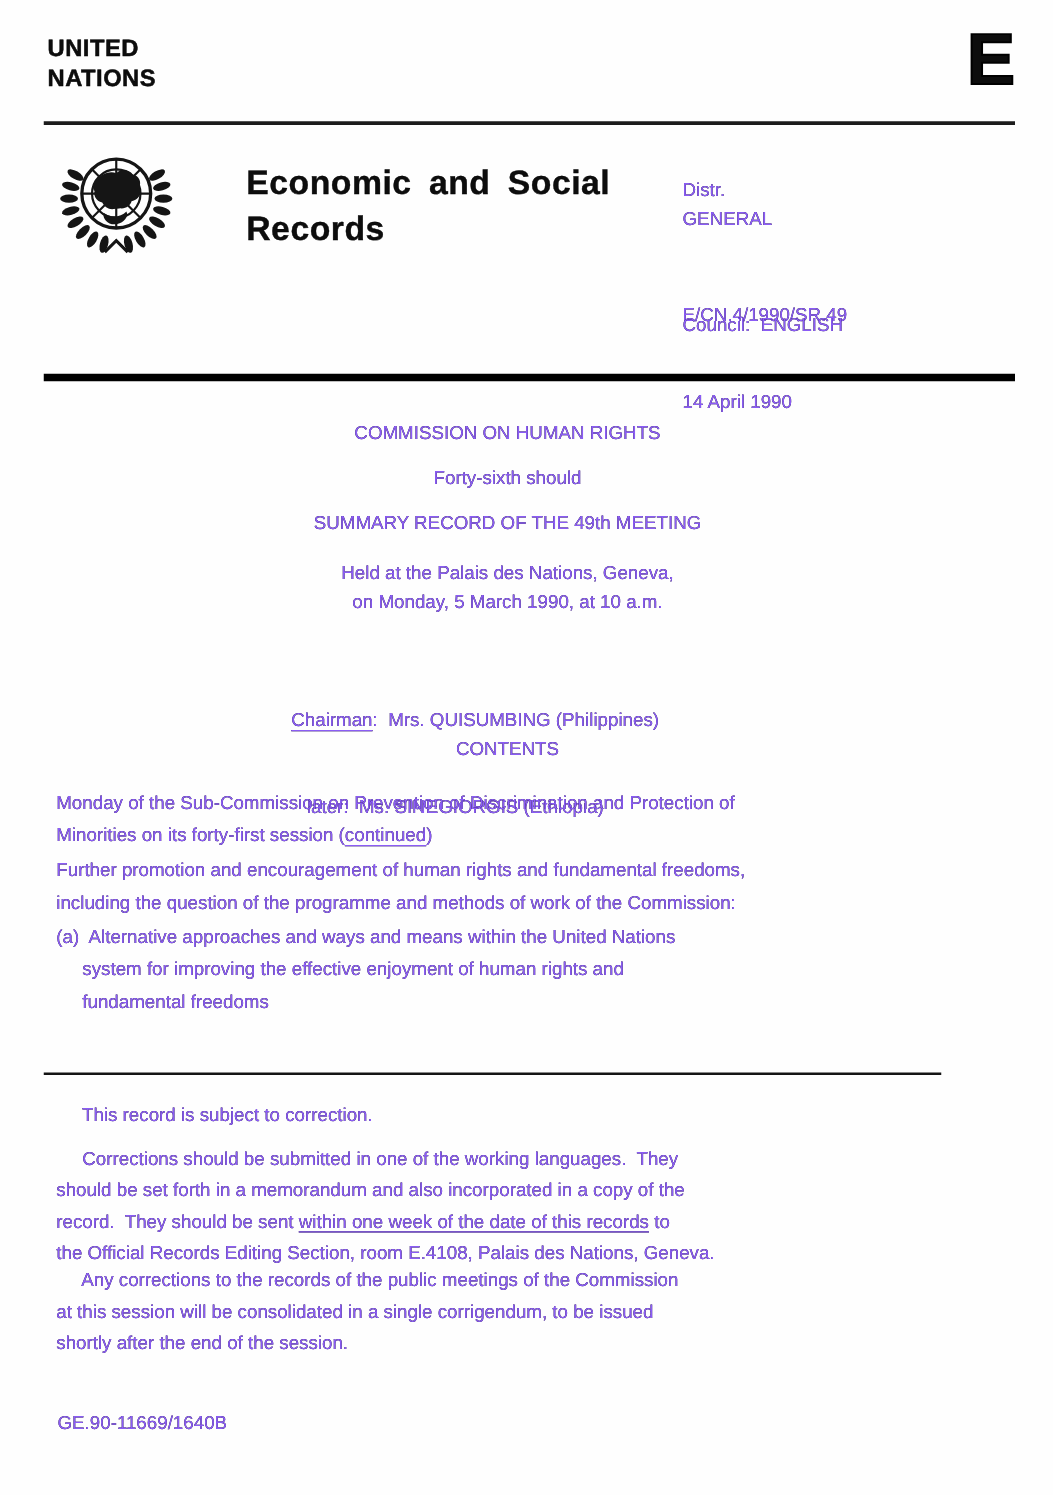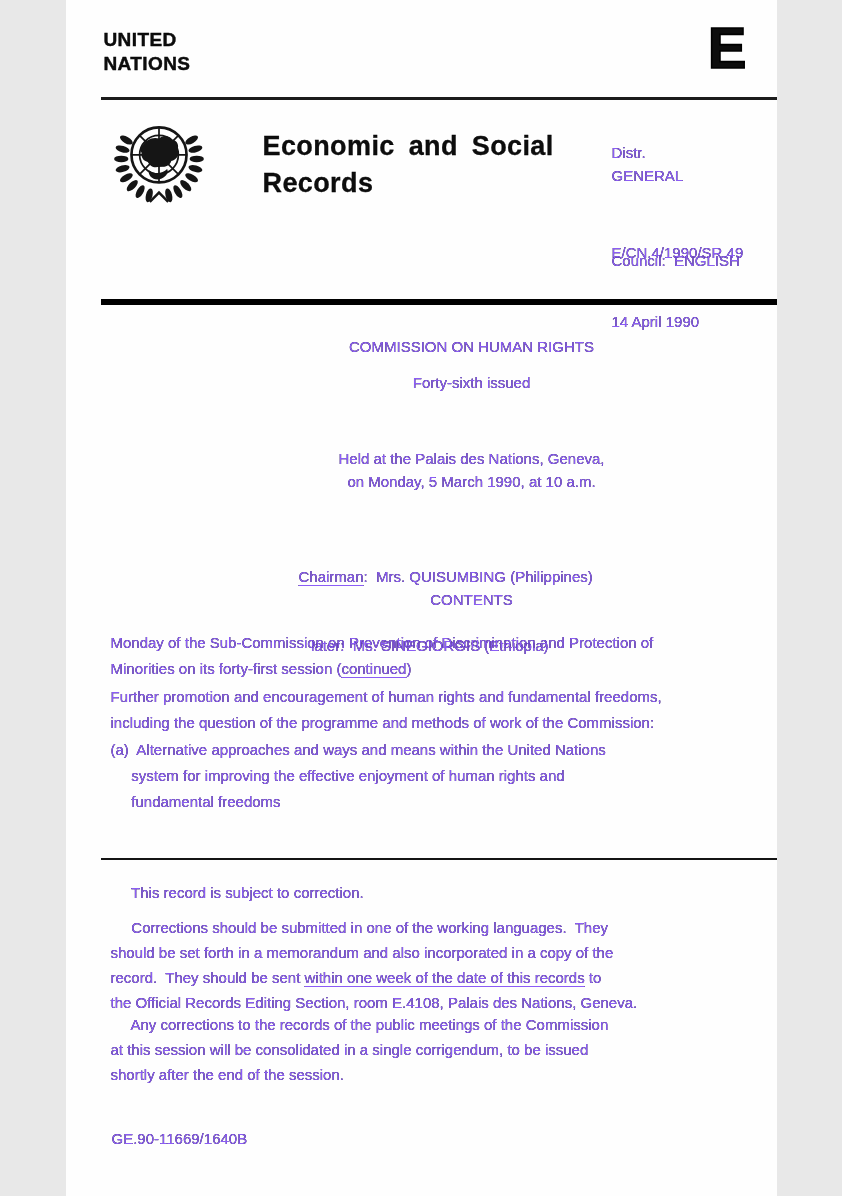--- a/index.html
+++ b/index.html
@@ -1,25 +1,24 @@
 <!DOCTYPE html>
 <html><head>
 <meta charset="utf-8">
 <style>
   html,body{margin:0;padding:0;}
   body{background:#e8e8e8;}
   .page{
     position:relative;
-    width:667px;height:1196px;
+    width:842px;height:1196px;
     margin:0 auto;
     background:#fefefe;
     color:#0d0d0d;
     overflow:hidden;
     font-family:"Liberation Mono","DejaVu Sans Mono",monospace;
-    padding-left:44px;
   }
   .mono{
     font-family:Liberation Sans, sans-serif;
     font-size:15px;
     white-space:pre;
     text-shadow:0 0 .45px #000;
     color:#8b5cf6;
   }
   .sans{font-family:"Liberation Sans","DejaVu Sans",sans-serif;}
   .abs{position:absolute;}
@@ -107,21 +106,22 @@
 GENERAL</div>
   <div class="abs mono hdr-block" style="top:195px">
     <div>E/CN.4/1990/SR.49</div>
     <div>14 April 1990</div>
   </div>
   <div class="abs mono hdr-block" style="top:249px">Council:  ENGLISH</div>
 
   <div class="abs rule-thick"></div>
 
   <div class="abs mono center-line" style="top:338px">COMMISSION ON HUMAN RIGHTS</div>
-  <div class="abs mono center-line" style="top:374px">Forty-sixth issued</div>
+  <div class="abs mono center-line" style="top:374px">Forty-sixth should</div>
+  <div class="abs mono center-line" style="top:410px">SUMMARY RECORD OF THE 49th MEETING</div>
   <div class="abs mono center-line venue" style="top:447px">Held at the Palais des Nations, Geneva,
 on Monday, 5 March 1990, at 10 a.m.</div>
 
   <div class="abs mono chairman">
     <div><span class="u">Chairman</span><span>:  Mrs. QUISUMBING (Philippines)</span></div>
     <div>   later:  Ms. SINEGIORGIS (Ethiopia)</div>
   </div>
 
   <div class="abs mono center-line" style="top:591px">CONTENTS</div>
 

